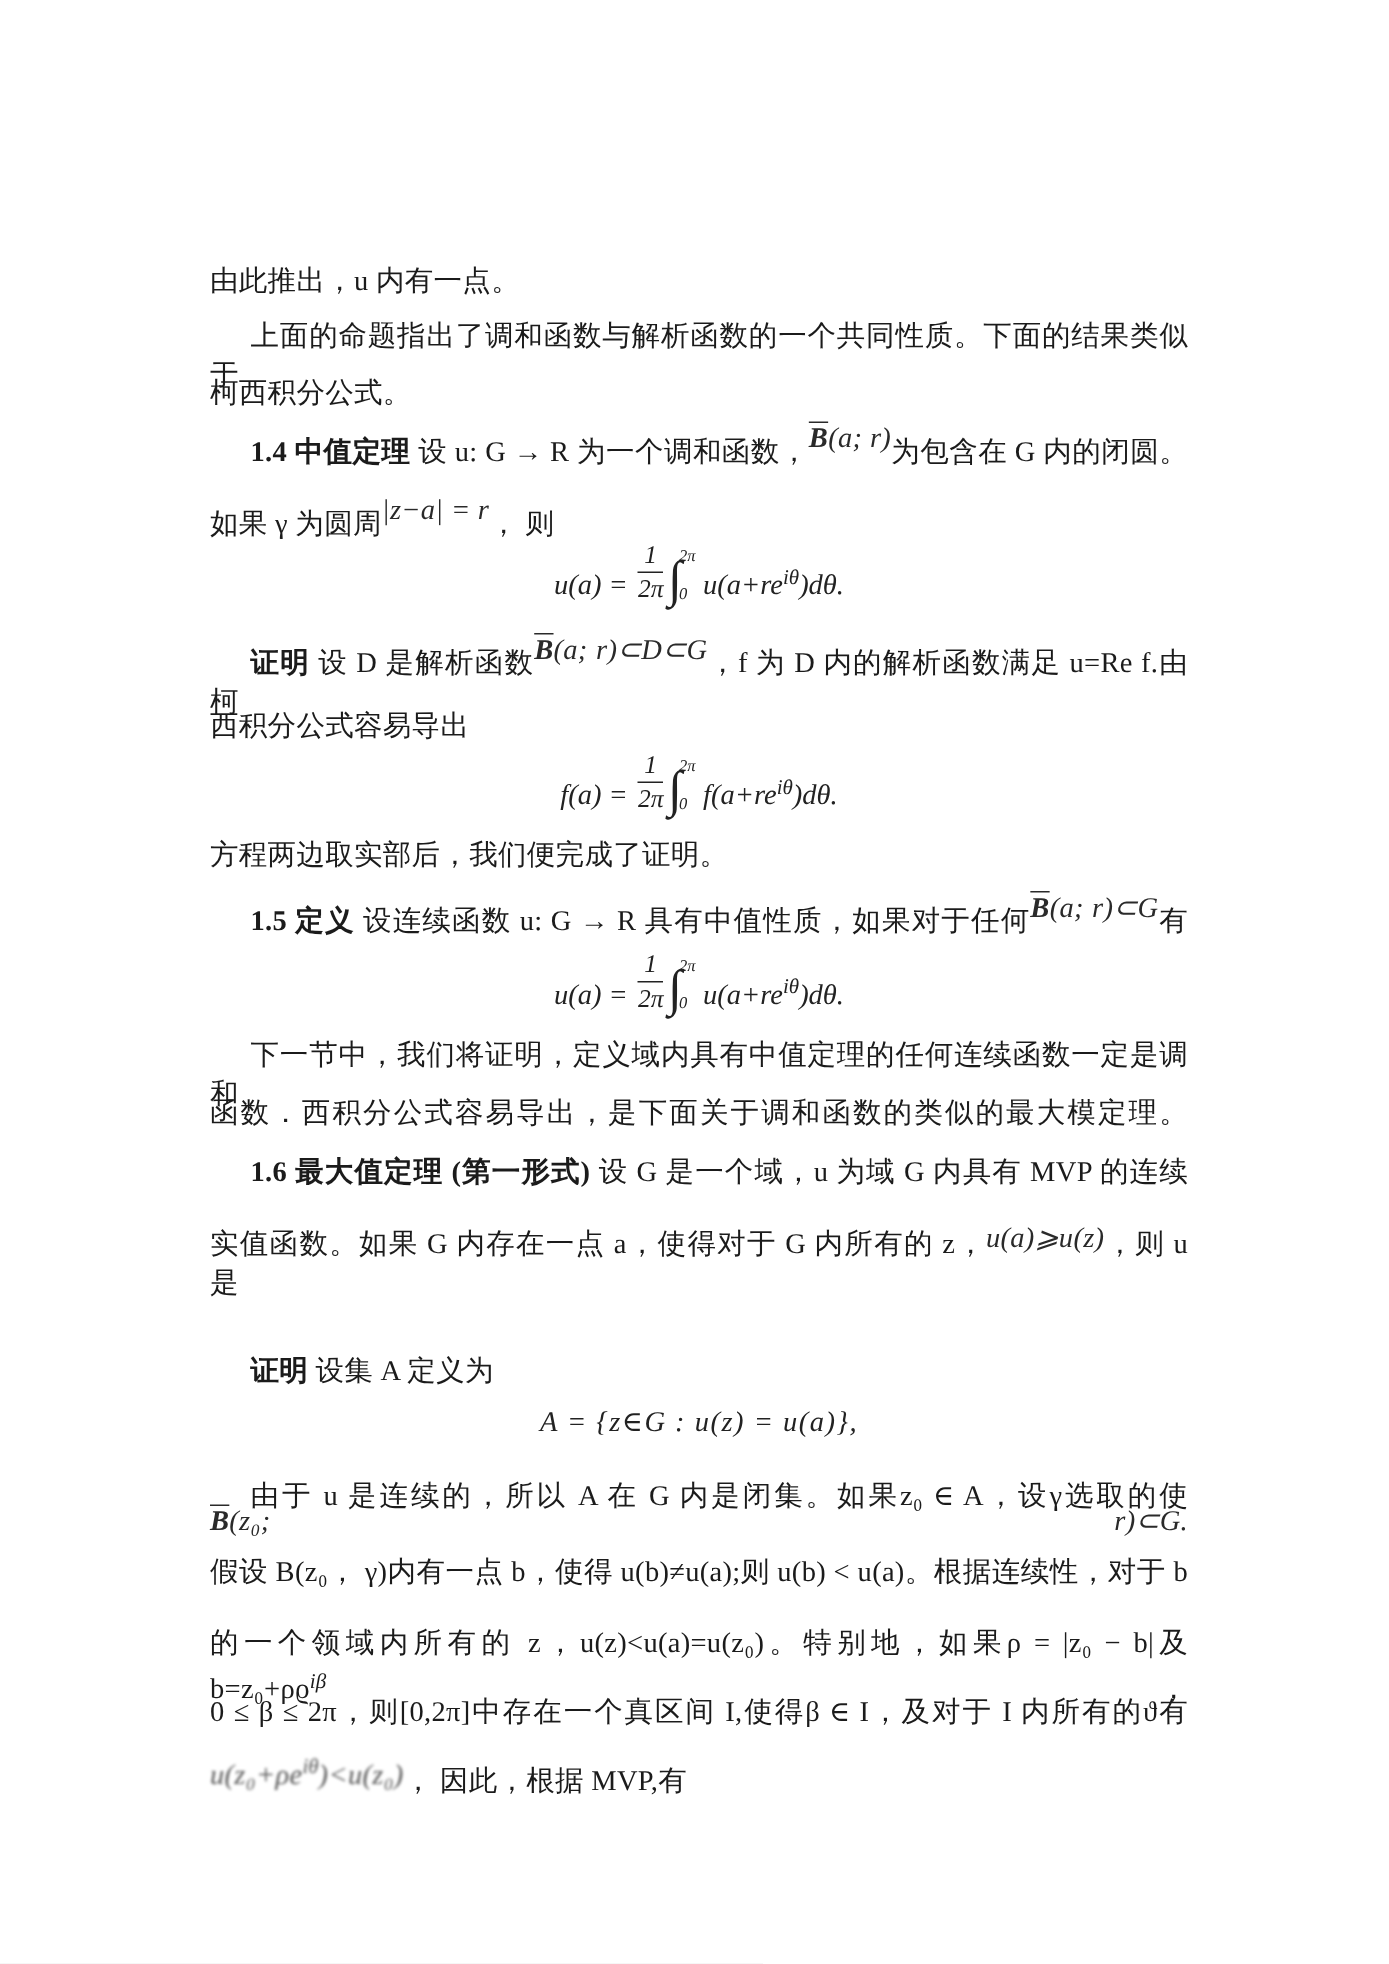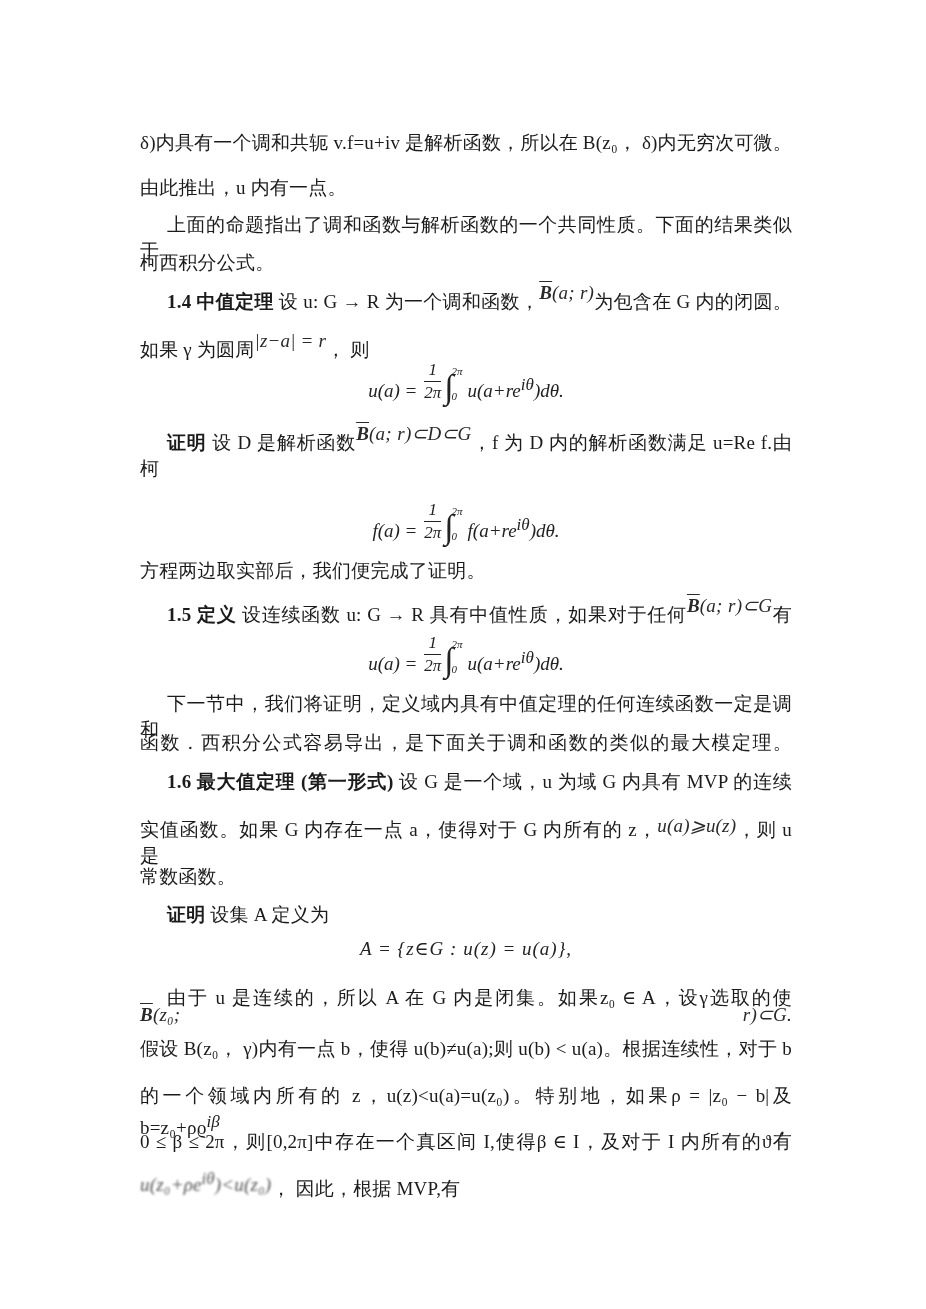--- a/index.html
+++ b/index.html
@@ -34,29 +34,28 @@
   }
   .fml .row{display:inline-flex;align-items:flex-end;white-space:nowrap;}
   .frac{display:inline-flex;flex-direction:column;text-align:center;
         font-size:17px;line-height:1.15;margin:0 2px;font-style:italic;}
   .frac .num{border-bottom:1.3px solid #222;padding:0 4px 1px;}
   .frac .den{padding-top:1px;}
   .intg{font-size:34px;line-height:0.9;font-style:normal;margin-left:1px;}
   .lims{display:inline-flex;flex-direction:column;justify-content:space-between;
         height:36px;font-size:11px;line-height:1;font-style:italic;
         margin-right:5px;margin-left:-2px;text-align:left;}
-  .fsup{font-size:17px;vertical-align:7px;font-style:italic;letter-spacing:0;}
+  .fsup{font-size:14px;vertical-align:7px;font-style:italic;letter-spacing:0;}
   .setf{padding-right:132px;font-style:italic;letter-spacing:1px;}
 </style>
 </head>
 <body>
 
 <div class="page">
 
-  <div class="ln just" style="top:130px"><span>δ)内具有一个调和共轭 v.f=u+iv 是解析函数，所以在 B(z₀， δ)内无穷次可微。</span></div>
   <div class="ln" style="top:175px"><span>由此推出，u 内有一点。</span></div>
   <div class="ln just ind" style="top:212px"><span>上面的命题指出了调和函数与解析函数的一个共同性质。下面的结果类似于</span></div>
   <div class="ln" style="top:250px"><span>柯西积分公式。</span></div>
 
   <div class="ln just ind" style="top:289px">
     <span class="bd">1.4 中值定理</span><span> 设 u: G → R 为一个调和函数，</span><span class="rsd scan"><span class="bB">B</span><span>(a; r)</span></span><span>为包含在 G 内的闭圆。</span>
   </div>
   <div class="ln" style="top:337px">
     <span>如果 γ 为圆周</span><span class="rsd scan">|z−a| = r</span><span>， 则</span>
   </div>
@@ -73,20 +72,21 @@
           <span>2π</span>
           <span>0</span>
         </span>
       <span class="it"><span>u(a+re</span><span class="fsup">iθ</span><span>)dθ.</span></span>
     </span>
   </div>
 
   <div class="ln just ind" style="top:430px">
     <span class="bd">证明</span><span> 设 D 是解析函数</span><span class="rsd scan"><span class="bB">B</span><span>(a; r)⊂D⊂G</span></span><span>，f 为 D 内的解析函数满足 u=Re f.由柯</span>
   </div>
+  <div class="ln" style="top:472px"><span>西积分公式容易导出</span></div>
 
   <div class="fml" style="top:500px">
     <span class="row">
       <span class="it">f(a) =</span>&nbsp;
       <span class="frac">
           <span class="num">1</span>
           <span class="den">2π</span>
         </span>
       <span class="intg">∫</span>
       <span class="lims">
@@ -121,21 +121,20 @@
 
   <div class="ln just ind" style="top:691px"><span>下一节中，我们将证明，定义域内具有中值定理的任何连续函数一定是调和</span></div>
   <div class="ln just" style="top:730px"><span>函数．西积分公式容易导出，是下面关于调和函数的类似的最大模定理。</span></div>
 
   <div class="ln just ind" style="top:769px">
     <span class="bd">1.6 最大值定理 (第一形式)</span><span>  设 G 是一个域，u 为域 G 内具有 MVP 的连续</span>
   </div>
   <div class="ln just" style="top:817px">
     <span>实值函数。如果 G 内存在一点 a，使得对于 G 内所有的 z，</span><span class="rsd2 scan">u(a)⩾u(z)</span><span>，则 u 是</span>
   </div>
-  <div class="ln" style="top:864px"><span>常数函数。</span></div>
 
   <div class="ln ind" style="top:902px">
     <span class="bd">证明</span><span> 设集 A 定义为</span>
   </div>
 
   <div class="fml setf" style="top:937px">A = {z∈G : u(z) = u(a)},</div>
 
   <div class="ln just ind" style="top:985px">
     <span>由于 u 是连续的，所以 A 在 G 内是闭集。如果z₀ ∈ A，设γ选取的使</span><span class="rsd scan"><span class="bB">B</span><span>(z₀; r)⊂G.</span></span>
   </div>

